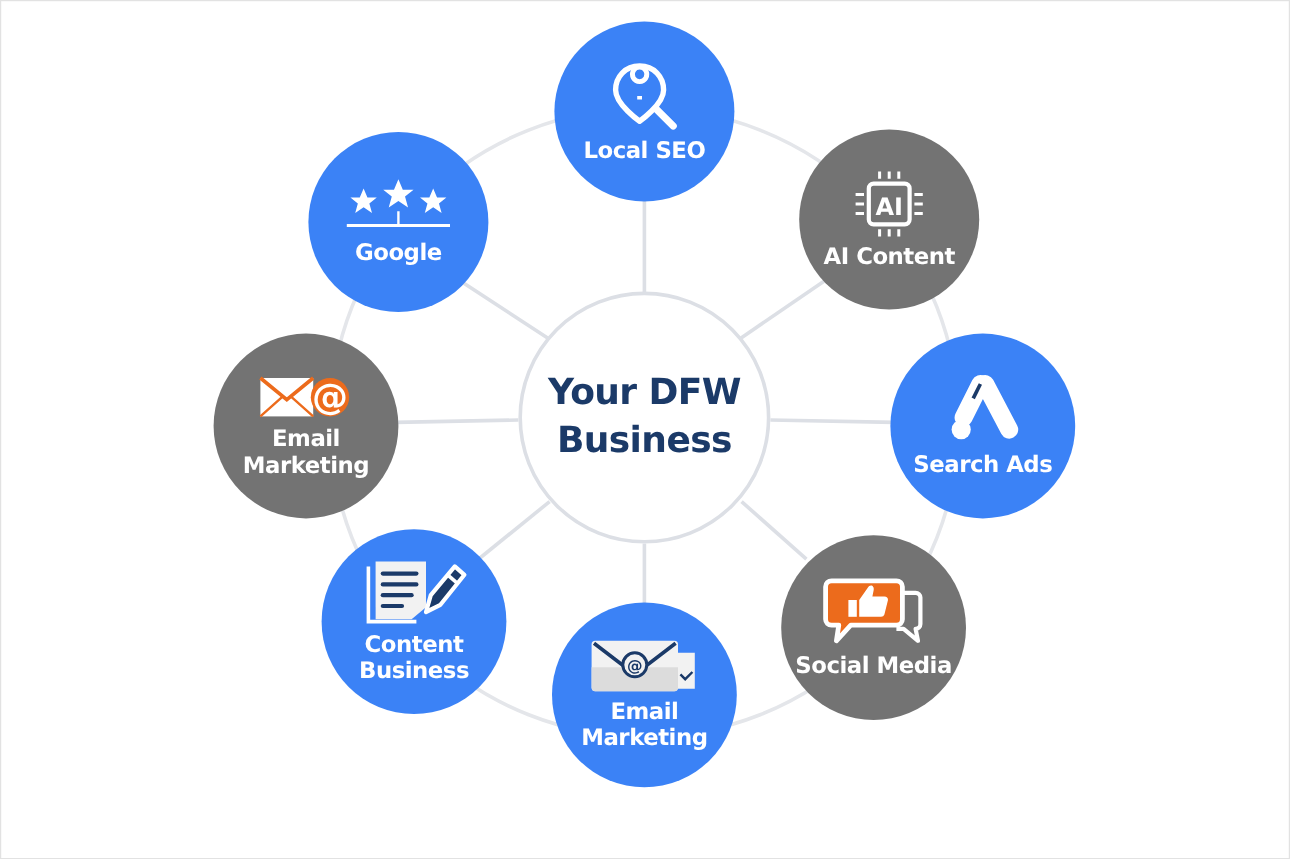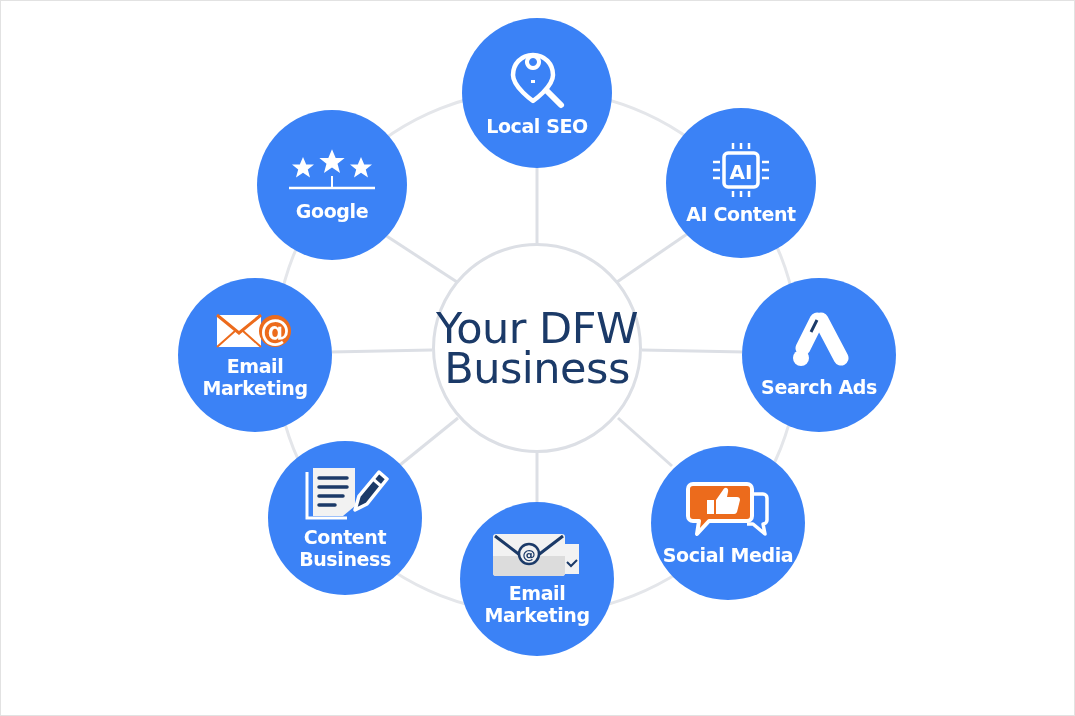--- a/index.html
+++ b/index.html
@@ -25,37 +25,37 @@
       left: 432px; top: 243px;
       border-radius: 50%;
       background: #ffffff;
       border: 3px solid #dcdfe5;
       box-sizing: border-box;
       display: flex; align-items: center; justify-content: center;
       text-align: center;
     }
     .hub-title {
       color: #1b3a68;
-      font-weight: normal;
-      font-size: 43px;
+      font-weight: bold;
+      font-size: 30px;
       line-height: 40px;
       letter-spacing: -0.5px;
       white-space: pre-line;
     }
     .node {
       position: absolute;
       border-radius: 50%;
       display: flex; flex-direction: column;
       align-items: center; justify-content: center;
       color: #ffffff;
       text-align: center;
       box-sizing: border-box;
     }
     .node.navy { background: #3b82f6; }
-    .node.orange { background: #3b82f6; }
+    .node.orange { background: #737373; }
     .node .icon { display: block; }
     .node .label {
       font-weight: bold;
       font-size: 19px;
       line-height: 22px;
       letter-spacing: -0.4px;
       white-space: pre-line;
       margin-top: 4px;
     }
   </style>

